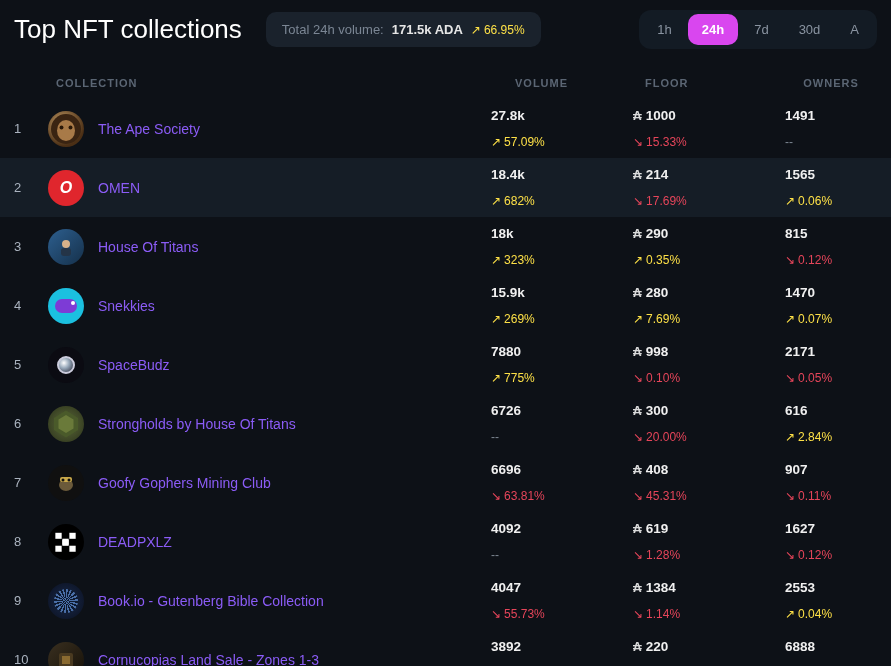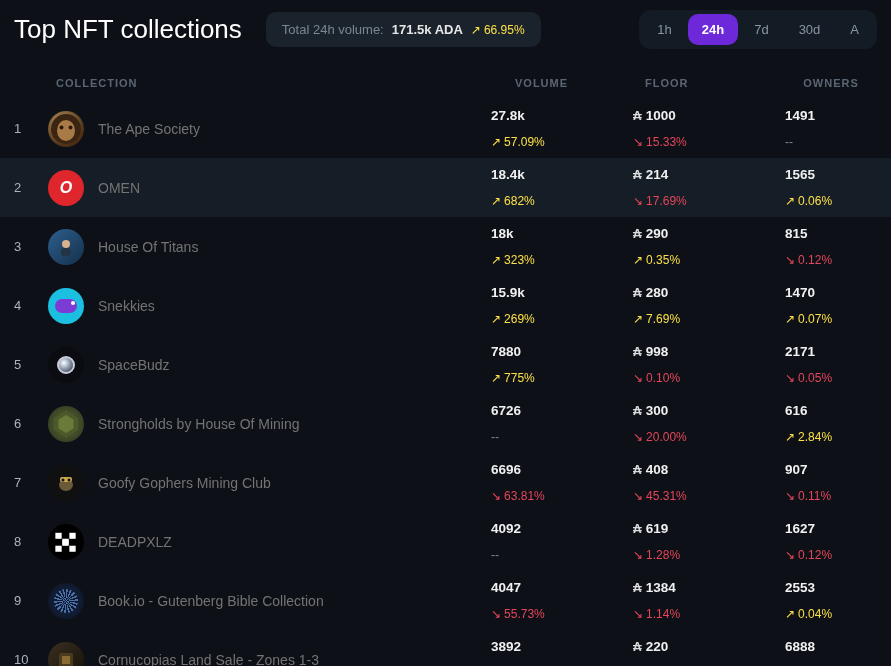--- a/index.html
+++ b/index.html
@@ -47,21 +47,21 @@
     gap: 2px;
   }
   .time-tab {
     padding: 8px 14px;
     font-size: 13px;
     color: #8a94a1;
     border-radius: 10px;
     cursor: pointer;
   }
   .time-tab.active {
-    background: #6d28d9;
+    background: #d946ef;
     color: #ffffff;
     font-weight: 600;
   }
   .table-head {
     display: flex;
     padding: 18px 14px 10px 14px;
     color: #5b6674;
     font-size: 11px;
     letter-spacing: 1px;
     font-weight: 700;
@@ -80,21 +80,21 @@
   .row.hover { background: #151d26; }
   .rank { width: 34px; flex: none; color: #aab3bf; font-size: 13px; }
   .collection-cell { flex: 1; display: flex; align-items: center; gap: 14px; padding-left: 0; }
   .avatar {
     width: 36px; height: 36px; border-radius: 50%;
     flex: none;
     display: flex; align-items: center; justify-content: center;
     font-size: 16px; color: #fff;
     overflow: hidden;
   }
-  .name { color: #737373; font-size: 14px; }
+  .name { color: #8b5cf6; font-size: 14px; }
   .metric-cell { display: flex; flex-direction: column; gap: 12px; margin-left: 12px; }
   .metric-cell.volume { width: 130px; flex: none; }
   .metric-cell.floor { width: 140px; flex: none; }
   .metric-cell.owners { width: 92px; flex: none; }
   .metric-value { color: #f0f0f0; font-weight: 700; font-size: 13.5px; display: inline-flex; align-items: center; gap: 4px; }
   .metric-sub { font-size: 12px; }
   .ada-sym { font-size: 12px; opacity: 0.9; }
   .dash { color: #7d8793; }
 
   
@@ -283,21 +283,21 @@
     </div>
     <div class="row">
       <div class="rank">6</div>
       <div class="collection-cell">
         <div class="avatar av-strong">
           <svg viewBox="0 0 24 24">
             <polygon points="12,3 20,8 20,16 12,21 4,16 4,8" fill="#4a5a2a"></polygon>
             <polygon points="12,6 17,9 17,15 12,18 7,15 7,9" fill="#6a7a3a"></polygon>
           </svg>
         </div>
-        <div class="name">Strongholds by House Of Mining</div>
+        <div class="name">Strongholds by House Of Titans</div>
       </div>
       <div class="metric-cell volume">
         <div class="metric-value">6726</div>
         <span class="metric-sub dash">--</span>
       </div>
       <div class="metric-cell floor">
         <div class="metric-value">
           <span class="ada-sym">₳</span>
           <span>300</span>
         </div>

